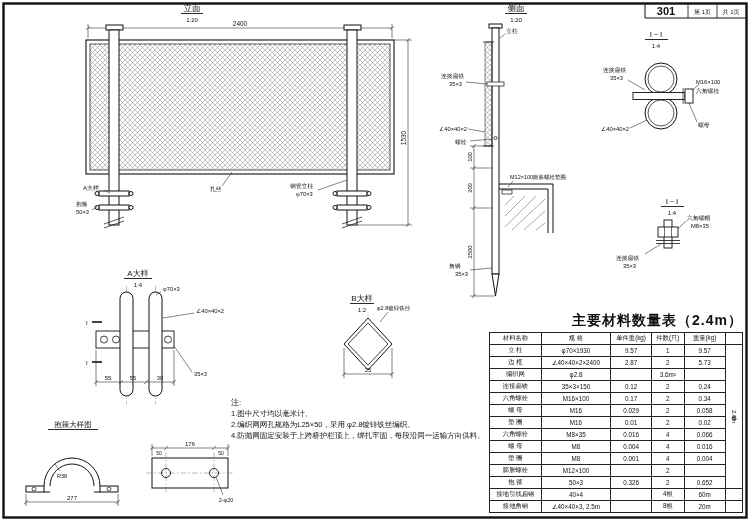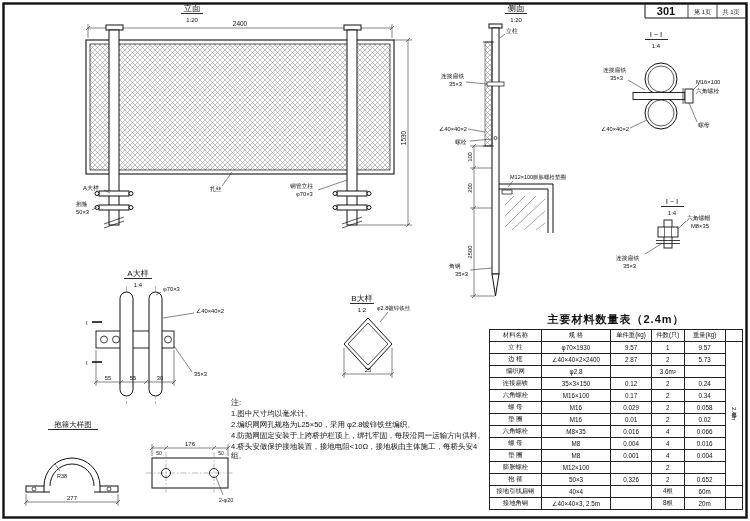--- a/index.html
+++ b/index.html
@@ -4,21 +4,21 @@
 <style>
   html,body{margin:0;padding:0;background:#ddd;}
   .sheet{position:relative;width:750px;height:521px;background:#fff;overflow:hidden;
          font-family:"Liberation Sans","DejaVu Sans",sans-serif;}
   .sheet svg{position:absolute;left:0;top:0;}
   svg text{fill:#111;font-family:"Liberation Sans","DejaVu Sans",sans-serif;}
   .notes{position:absolute;left:231px;top:398px;width:256px;font-size:7.5px;line-height:1.3;color:#111;}
   .notes .ntitle{font-size:8px;margin:0 0 1px 0;}
   .notes p{margin:0 0 1px 0;}
   .mat-wrap{position:absolute;left:489px;top:312px;width:254px;color:#111;}
-  .mat-title{text-align:center;font-size:11px;font-weight:bold;letter-spacing:1px;margin:0 0 2px 0;}
+  .mat-title{text-align:right;font-size:14px;font-weight:bold;letter-spacing:1px;margin:0 0 2px 0;}
   .mat-table{border-collapse:collapse;width:100%;table-layout:fixed;}
   .mat-table th,.mat-table td{border:1px solid #222;font-size:6.3px;font-weight:normal;
       text-align:center;padding:0 1px;height:11px;overflow:hidden;white-space:nowrap;}
   .mat-table .vert{writing-mode:vertical-rl;font-size:6px;letter-spacing:0;}
 </style>
 </head>
 <body>
 
 <div class="sheet">
 
@@ -301,21 +301,20 @@
     <text x="221" y="455" font-size="5" text-anchor="middle">50</text>
     <text x="226" y="502" font-size="5.5" text-anchor="middle">2-φ20</text>
   </g>
 </svg>
 
 <div class="notes">
   <p class="ntitle">注:</p>
   <p>1.图中尺寸均以毫米计。</p>
   <p>2.编织网网孔规格为L25×50，采用 φ2.8镀锌铁丝编织。</p>
   <p>4.防抛网固定安装于上跨桥护栏顶上，绑扎牢固，每段沿同一运输方向供料。</p>
-  <p>4.桥头安做保护接地装置，接地电阻&lt;10Ω，接地极由主体施工，每桥头安4组。</p>
 </div>
 
 <div class="mat-wrap">
   <div class="mat-title">主要材料数量表（2.4m）</div>
   <table class="mat-table">
     <colgroup>
       <col style="width:48px">
           <col style="width:64px">
           <col style="width:38px">
       <col style="width:30px">

